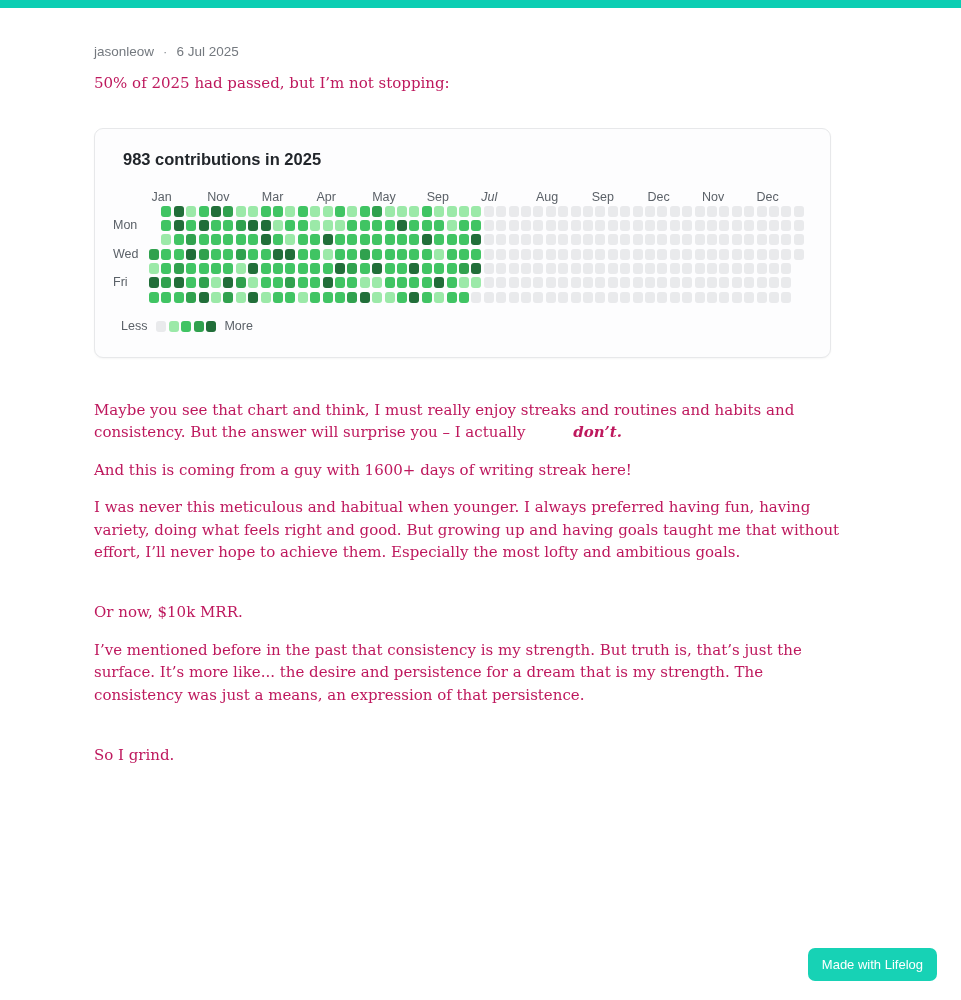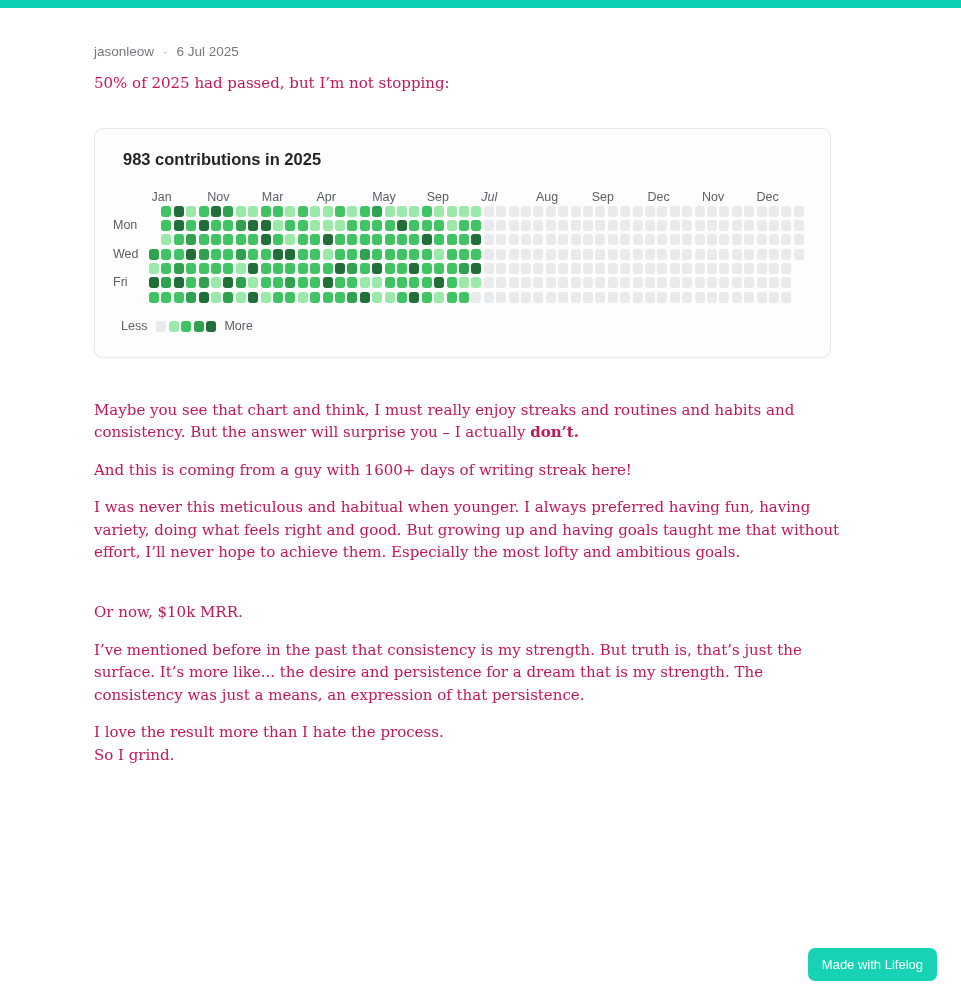--- a/index.html
+++ b/index.html
@@ -47,21 +47,21 @@
     position: absolute; left: 26px; top: 190px; height: 15px;
     display: flex; align-items: center;
     font-size: 12.5px; color: #5b6168;
   }
   .legend .swatches { display: flex; gap: 2.5px; margin: 0 8px 0 9px; }
   .legend .sw { width: 10px; height: 11px; border-radius: 3px; }
   
   .article { margin-top: 41px; }
   .article p { margin: 15px 0 0 0; }
   .article p:first-child { margin-top: 0; }
-  .article .em { font-weight: 700; }
+  .article .em { font-style: italic; font-weight: 700; margin-left: 43px; }
   
   .badge {
     position: absolute; right: 24px; bottom: 19px;
     display: inline-block; padding: 9px 14px;
     border-radius: 7px; color: #ffffff;
     font-size: 13px; line-height: 15px; font-weight: 400;
     text-decoration: none; cursor: pointer;
   }
 </style>
 </head>
@@ -480,18 +480,18 @@
       <span>More</span>
     </div>
   </div>
 
   <div class="article serif" id="article">
       <p><span>Maybe you see that chart and think, I must really enjoy streaks and routines and habits and consistency. But the answer will surprise you – I actually </span><span class="em">don’t.</span></p>
       <p><span>And this is coming from a guy with 1600+ days of writing streak here!</span></p>
       <p><span>I was never this meticulous and habitual when younger. I always preferred having fun, having variety, doing what feels right and good. But growing up and having goals taught me that without effort, I’ll never hope to achieve them. Especially the most lofty and ambitious goals.</span></p>
       <p><br><span>Or now, $10k MRR.</span></p>
       <p><span>I’ve mentioned before in the past that consistency is my strength. But truth is, that’s just the surface. It’s more like... the desire and persistence for a dream that is my strength. The consistency was just a means, an expression of that persistence.</span></p>
-      <p><span>I love the result more than I hate the process.</span><br><span>So I grind.</span></p>
+      <p><br><span>So I grind.</span></p>
     </div>
 
 </div>
 
 <a class="badge" style="background: rgb(23, 210, 181);">Made with Lifelog</a>
 
 </body></html>

